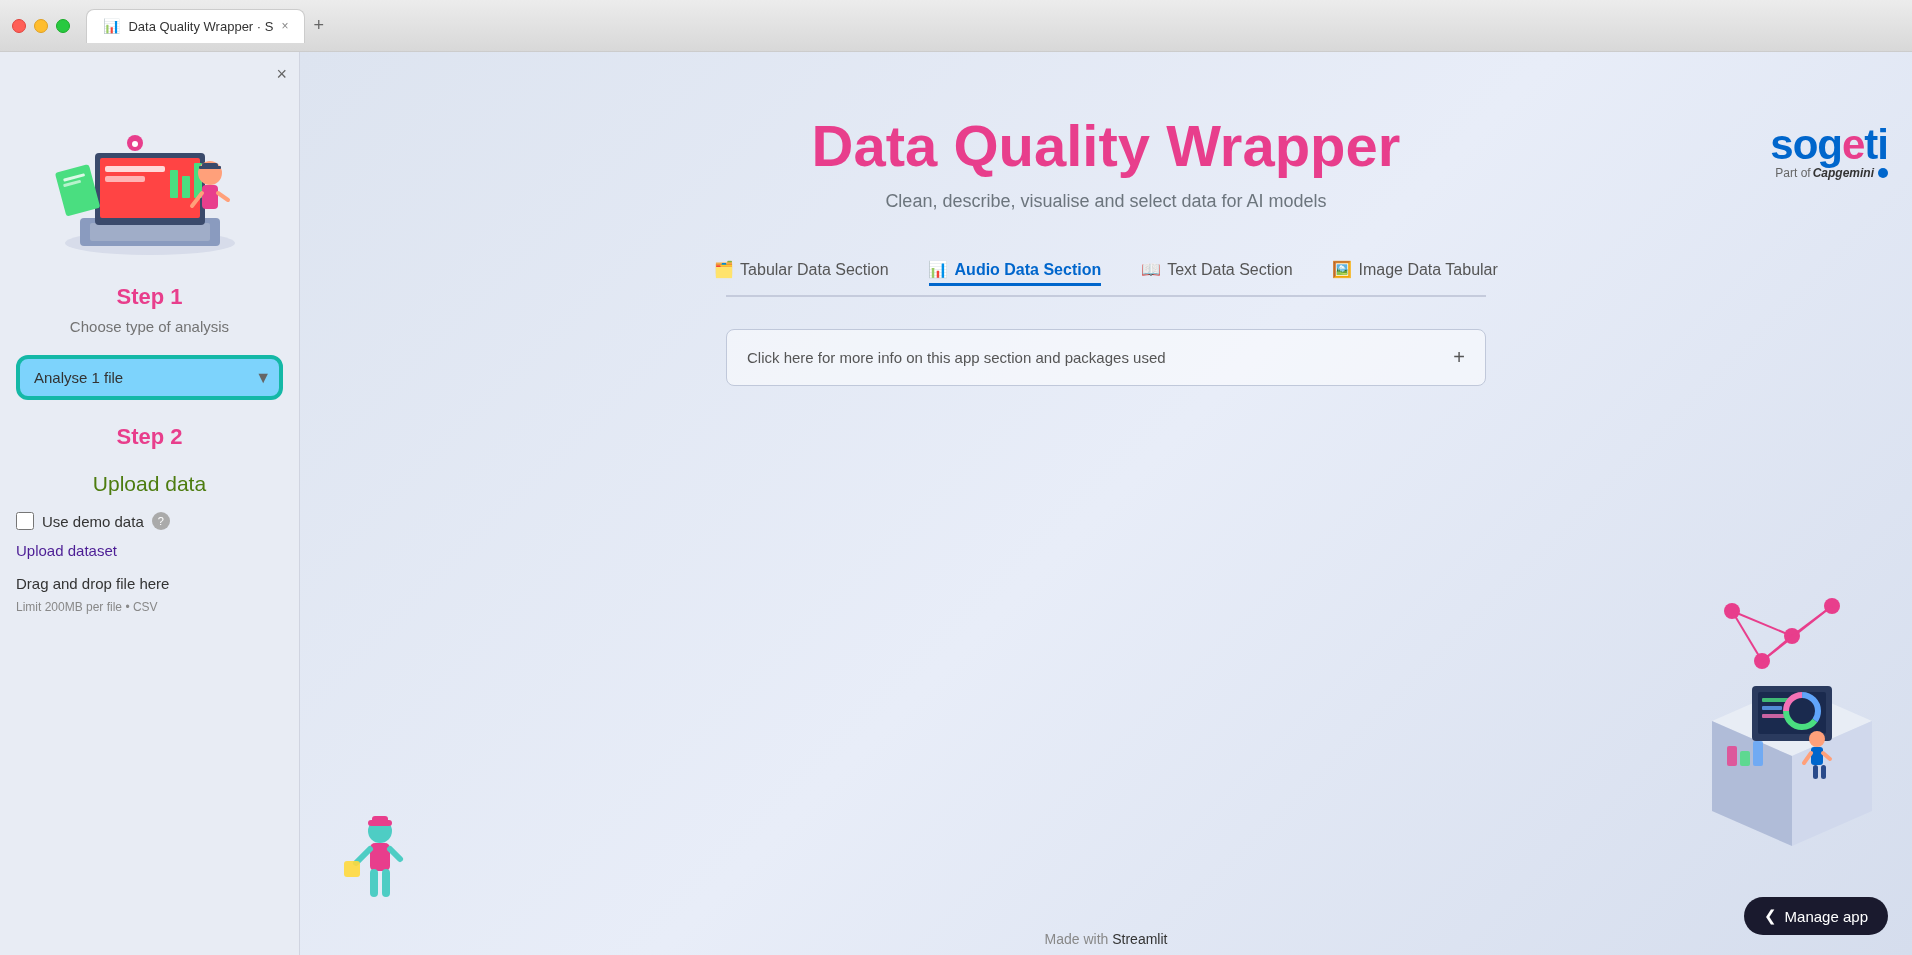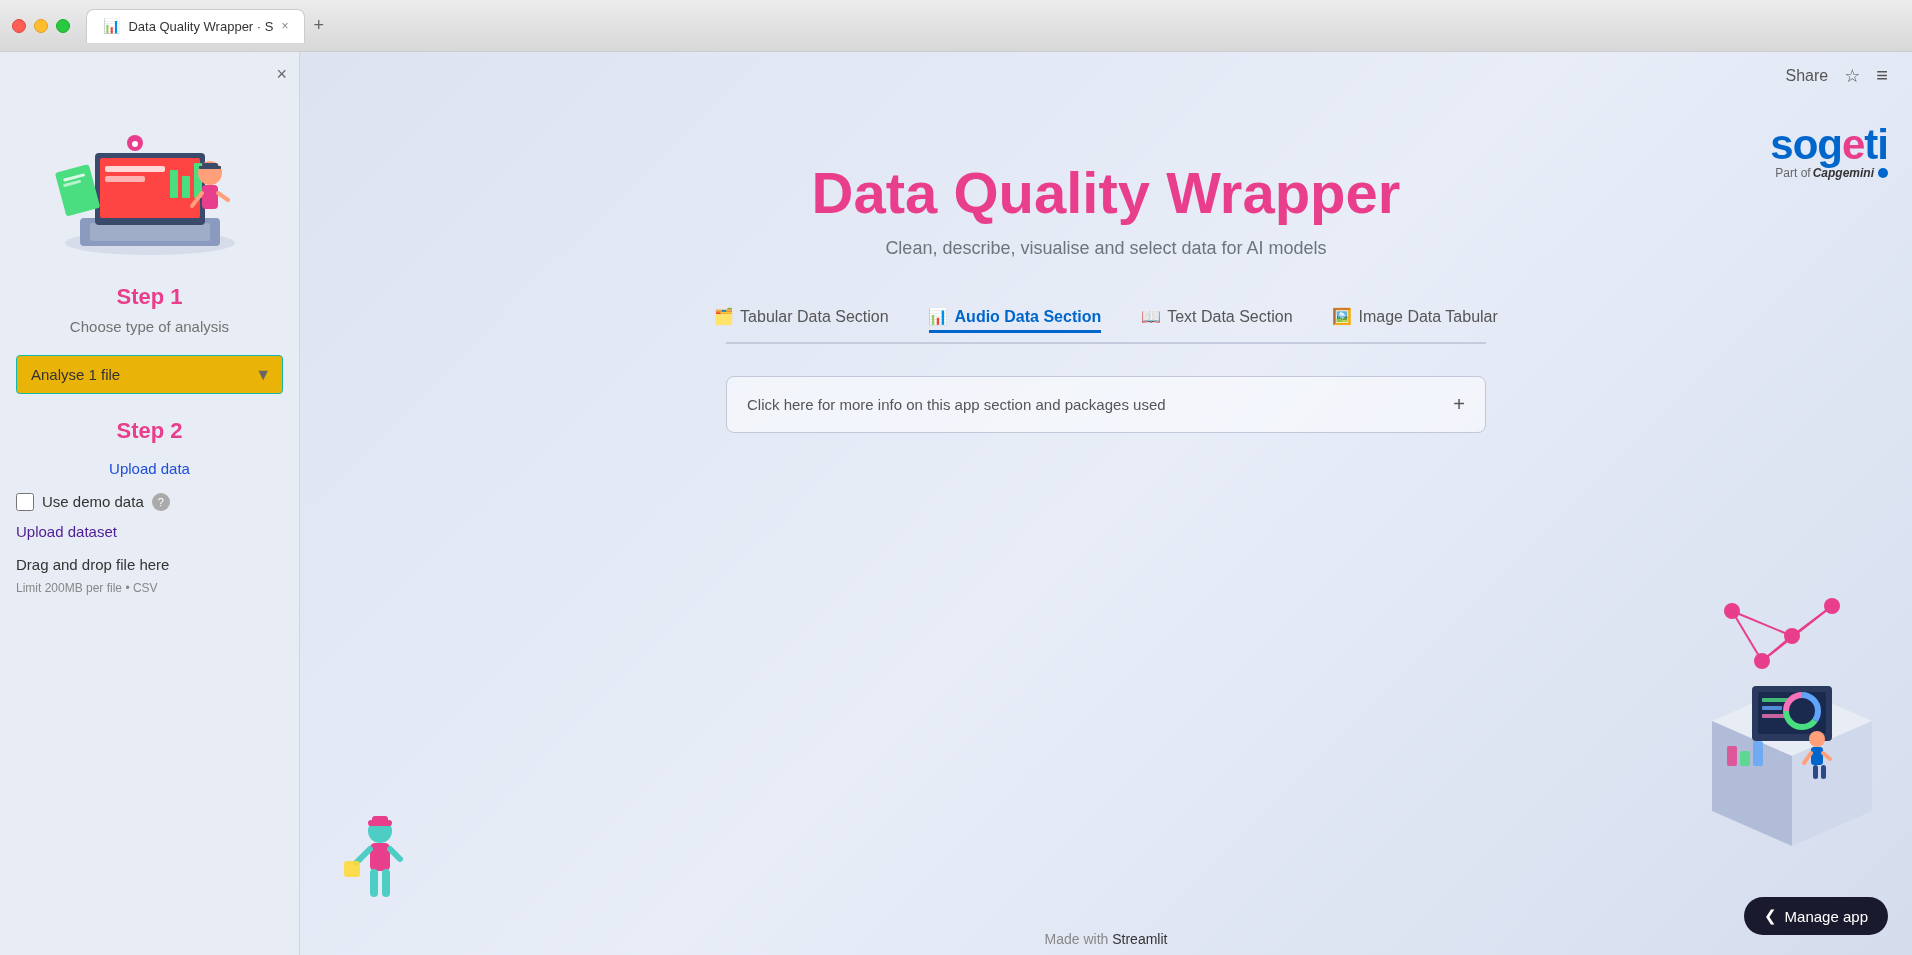--- a/index.html
+++ b/index.html
@@ -98,50 +98,50 @@
       text-align: left;
     }
     .dropdown-wrapper {
       width: 100%;
       margin-top: 12px;
       position: relative;
     }
     .dropdown-select {
       width: 100%;
       padding: 10px 36px 10px 14px;
-      border: 1px solid #14b8a6;
-      border-radius: 4px;
-      background: #eab308;
+      border: 4px solid #14b8a6;
+      border-radius: 12px;
+      background: #7dd3fc;
       font-size: 15px;
       appearance: none;
       cursor: pointer;
       color: #333;
     }
     .dropdown-arrow {
       position: absolute;
       right: 12px;
       top: 50%;
       transform: translateY(-50%);
       pointer-events: none;
       color: #666;
     }
     .step2-title {
       color: #e83e8c;
       font-size: 22px;
       font-weight: 700;
       margin-top: 16px;
     }
     .upload-label {
-      color: #1d4ed8;
-      font-size: 15px;
-      margin-top: 8px;
+      color: #4d7c0f;
+      font-size: 21px;
+      margin-top: 14px;
     }
     .demo-data-row {
       display: flex;
-      align-items: flex-start;
+      align-items: center;
       gap: 8px;
       width: 100%;
       margin-top: 8px;
     }
     .demo-checkbox {
       width: 18px;
       height: 18px;
       cursor: pointer;
     }
     .demo-label {
@@ -433,25 +433,20 @@
       <div class="demo-help">?</div>
     </div>
 
     <div class="upload-dataset-label">Upload dataset</div>
     <div class="drag-drop-label">Drag and drop file here</div>
     <div class="drag-drop-sub">Limit 200MB per file • CSV</div>
   </div>
 
   <div class="main-content">
 
-    <div class="header-bar">
-      <button class="share-btn">Share</button>
-      <button class="star-btn">☆</button>
-      <button class="menu-btn">≡</button>
-    </div>
 
     <div class="sogeti-logo">
       <div style="font-size: 42px; font-weight: 900; color: #0066cc; line-height: 1; letter-spacing: -1px;">
         <span style="color: #0066cc;">s</span><span style="color: #0066cc;">o</span><span style="color: #0066cc;">g</span><span style="color: #e83e8c;">e</span><span style="color: #0066cc;">t</span><span style="color: #0066cc;">i</span>
       </div>
       <div style="font-size: 12px; color: #666; text-align: right; display: flex; align-items: center; gap: 2px; justify-content: flex-end;">
         <span>Part of</span>
         <span style="font-style: italic; font-weight: 600; color: #333;">Capgemini</span>
         <span class="capgemini-dot"></span>
       </div>

